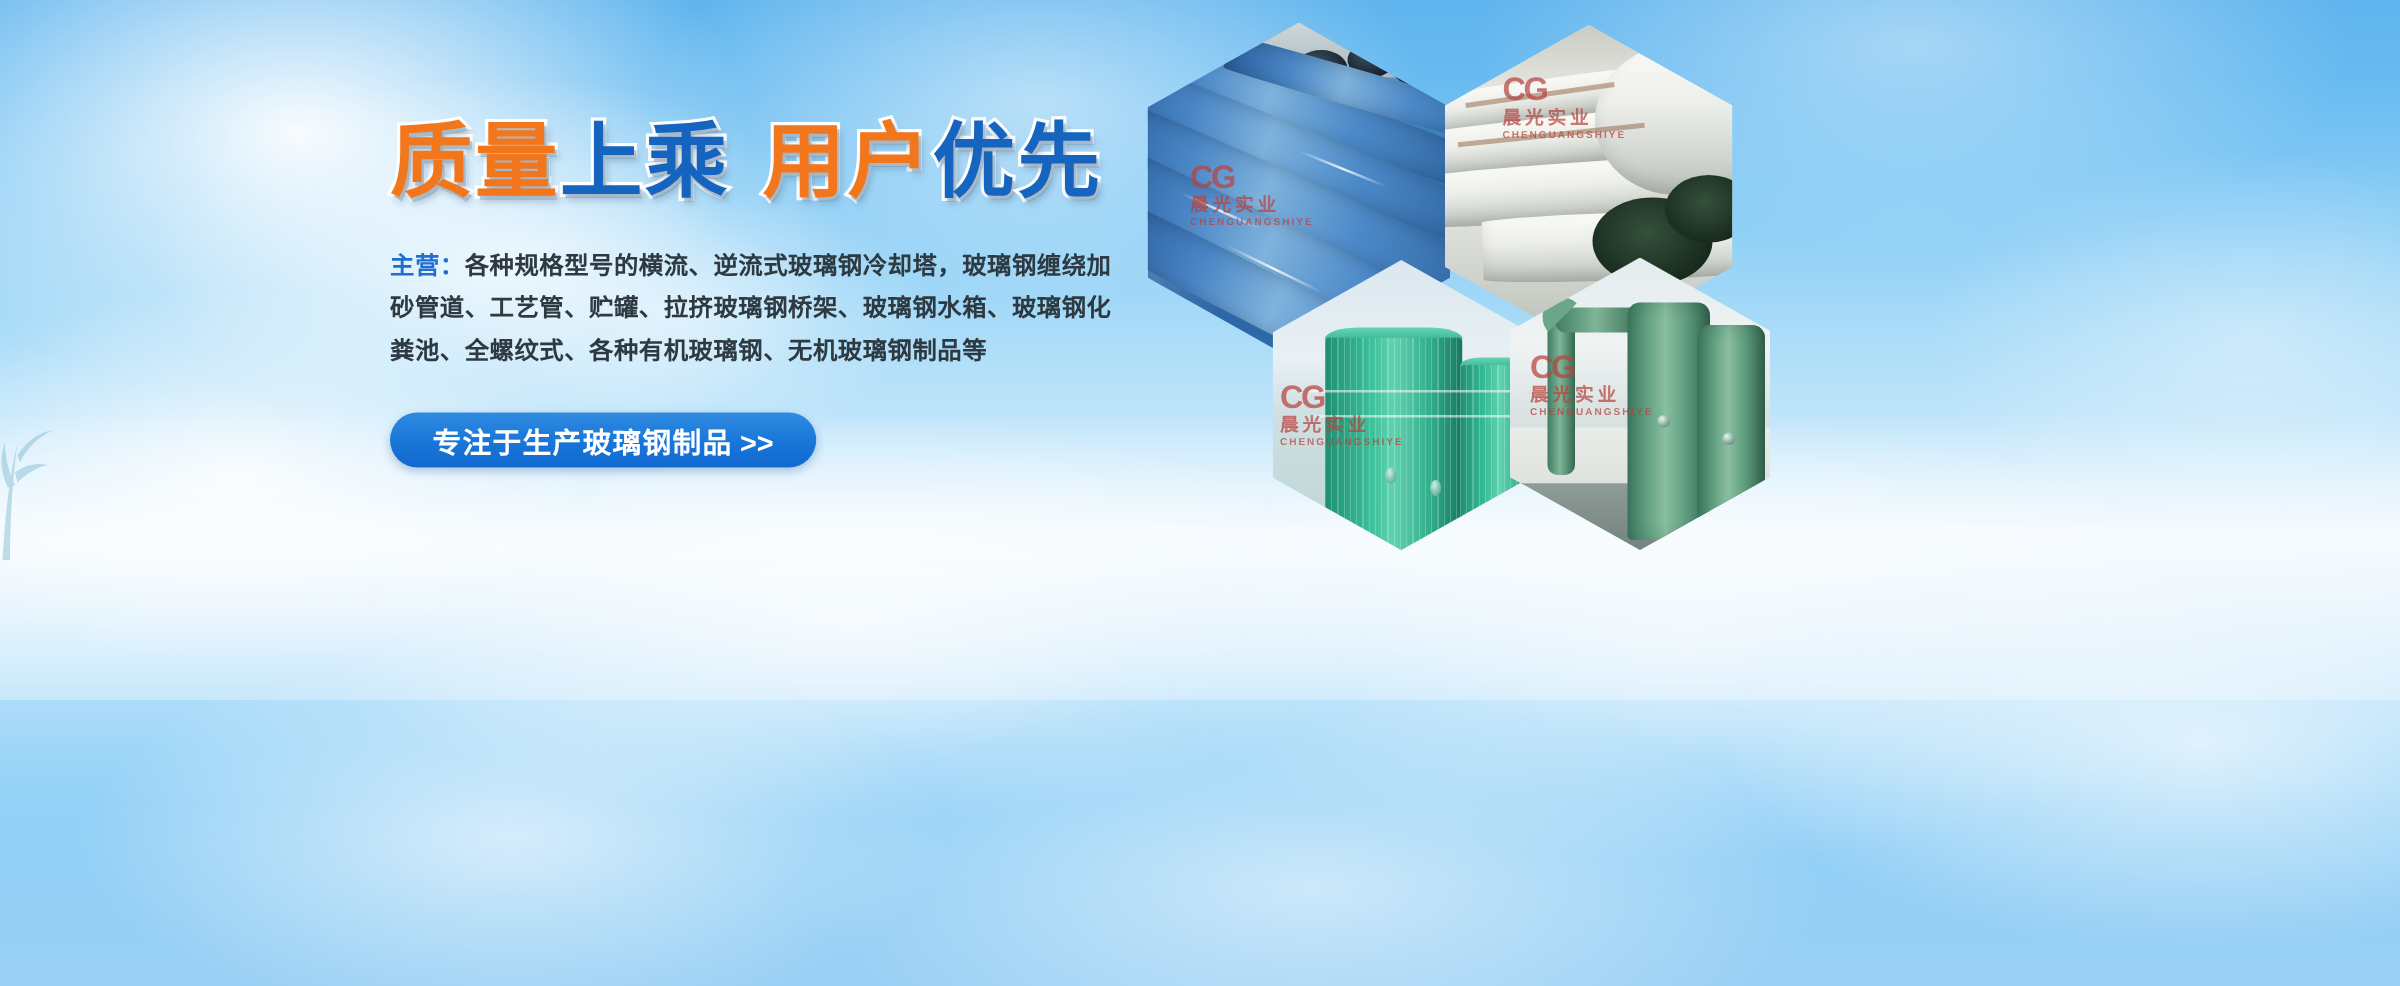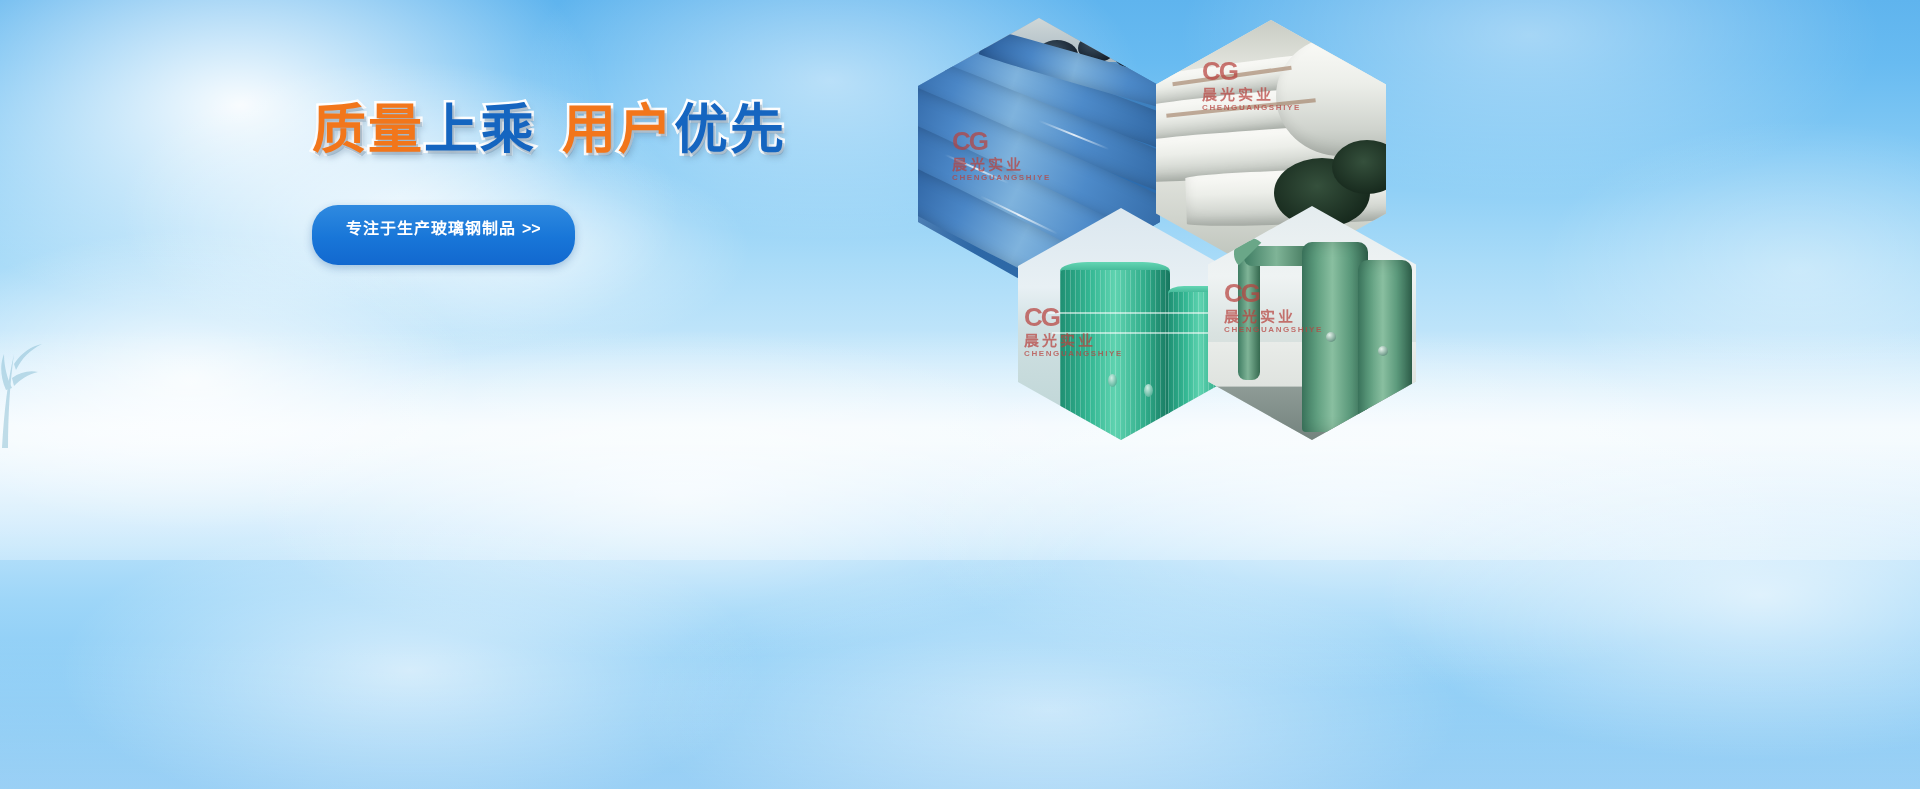--- a/index.html
+++ b/index.html
@@ -80,21 +80,21 @@
   
   .content {
     position: absolute;
     left: 312px;
     top: 96px;
     width: 620px;
   }
 
   .headline {
     margin: 0;
-    font-size: 54px;
+    font-size: 66px;
     line-height: 66px;
     font-weight: bold;
     letter-spacing: 2px;
     white-space: nowrap;
   }
   .headline .ch {
     display: inline-block;
     -webkit-text-stroke: 5px #ffffff;
     paint-order: stroke fill;
     text-shadow:
@@ -109,28 +109,28 @@
     line-height: 34px;
     font-weight: bold;
     color: #2e3a41;
     letter-spacing: .4px;
     width: 590px;
   }
   .desc .lead { color: #1f6fd0; }
 
   .cta {
     display: inline-block;
-    margin-top: 43px;
+    margin-top: 32px;
     padding: 0 34px;
-    height: 60px;
+    height: 44px;
     line-height: 48px;
     border-radius: 26px;
     background: linear-gradient(to bottom, #2f8ae0 0%, #1876d8 55%, #1268cf 100%);
     color: #ffffff;
-    font-size: 16px;
+    font-size: 23px;
     font-weight: bold;
     letter-spacing: 1px;
     text-decoration: none;
     box-shadow: 0 3px 8px rgba(20,80,150,.30);
     cursor: pointer;
     border: none;
     white-space: nowrap;
     font-family: inherit;
   }
   .cta .arrow { font-weight: bold; margin-left: 6px; letter-spacing: 0; }
@@ -322,20 +322,21 @@
       <path d="M12 48 C20 42 30 40 38 42 C28 44 20 50 14 56 Z"></path>
     </g>
   </svg>
 
   <div class="content">
 
     <h1 class="headline">
       <span class="ch" style="color:#F2761B">质</span><span class="ch" style="color:#F2761B">量</span><span class="ch" style="color:#1565C0">上</span><span class="ch" style="color:#1565C0">乘</span><span class="gap"></span><span class="ch" style="color:#F2761B">用</span><span class="ch" style="color:#F2761B">户</span><span class="ch" style="color:#1565C0">优</span><span class="ch" style="color:#1565C0">先</span>
     </h1>
 
+    <p class="desc"><span class="lead">主营：</span><span>各种规格型号的横流、逆流式玻璃钢冷却塔，玻璃钢缠绕加砂管道、工艺管、贮罐、拉挤玻璃钢桥架、玻璃钢水箱、玻璃钢化粪池、全螺纹式、各种有机玻璃钢、无机玻璃钢制品等</span></p>
 
     <a class="cta" href="#"><span>专注于生产玻璃钢制品</span><span class="arrow">&gt;&gt;</span></a>
   </div>
 
   <div class="collage">
 
     <div class="hex hex1">
       <div class="hex-inner p-bluepipes">
         <div class="sky-top"></div>
         <div class="cap" style="left:118px; top:22px;  width:42px; height:30px;"></div>

